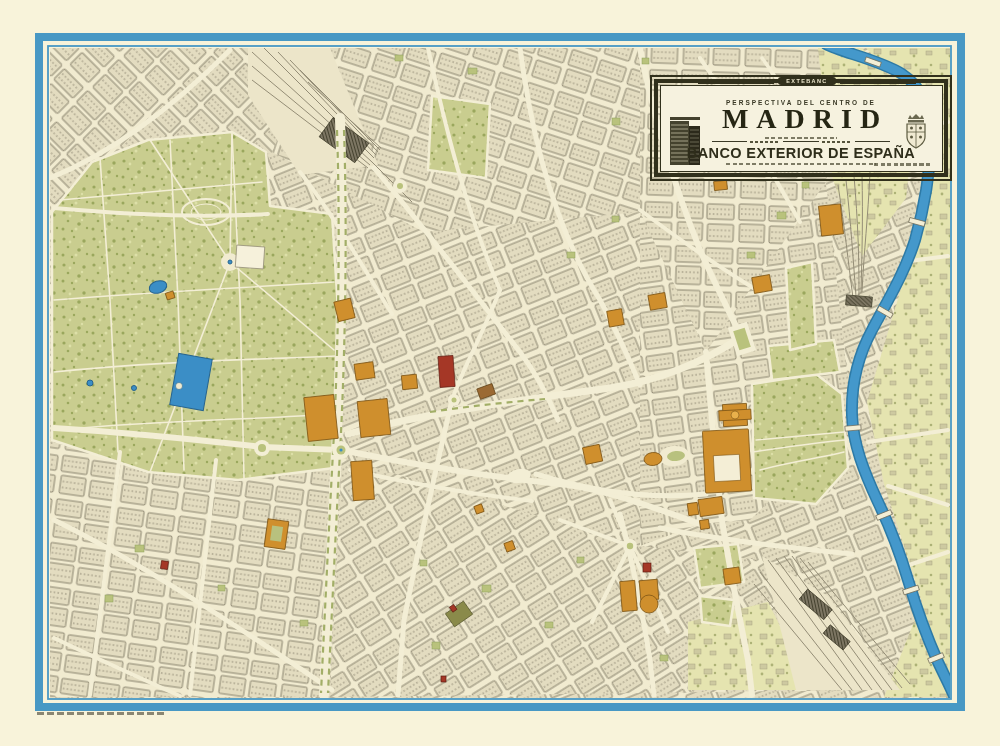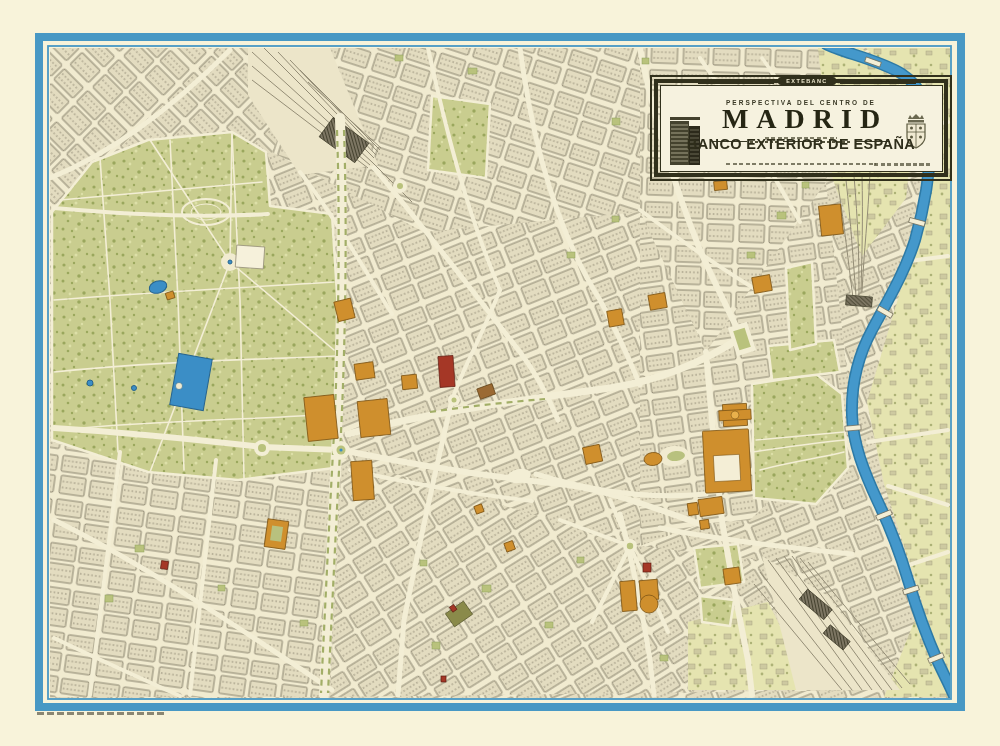--- a/index.html
+++ b/index.html
@@ -42,21 +42,21 @@
          letter-spacing:1.4px;padding:1.5px 8px 1px;border-radius:3px;line-height:1;white-space:nowrap;}
   .c-kicker{position:absolute;top:13px;left:0;right:0;text-align:center;font-size:6.5px;font-weight:bold;
             letter-spacing:2px;color:#3a3926;}
   .c-title{position:absolute;top:19px;left:0;right:0;text-align:center;font-family:"Liberation Serif",serif;
            font-size:28px;font-weight:700;letter-spacing:8px;padding-left:8px;color:#262614;line-height:1;}
   .c-micro{height:2.5px;background:repeating-linear-gradient(90deg,#55533c 0 4px,transparent 4px 6.5px);opacity:.75;}
   .c-m1{position:absolute;top:51px;left:50%;width:72px;transform:translateX(-50%);}
   .c-rrow{position:absolute;top:55px;left:50%;width:178px;transform:translateX(-50%);display:flex;align-items:center;gap:3px;}
   .c-rrow .r{flex:1;height:1px;background:#3a3926;}
   .c-rrow .t{width:30px;height:2.5px;background:repeating-linear-gradient(90deg,#55533c 0 3px,transparent 3px 5px);}
-  .c-bank{position:absolute;top:50px;left:0;right:0;text-align:center;font-size:14.5px;font-weight:bold;
+  .c-bank{position:absolute;top:59px;left:0;right:0;text-align:center;font-size:14.5px;font-weight:bold;
           letter-spacing:.4px;color:#2f2e1b;white-space:nowrap;}
   .c-m2{position:absolute;top:77px;left:50%;width:150px;transform:translateX(-50%);}
   .c-m3{position:absolute;bottom:5px;right:10px;width:58px;}
   .c-bldg{position:absolute;left:7px;top:29px;}
   .c-crest{position:absolute;right:13px;top:27px;}
 
   .imprint{position:absolute;left:37px;top:712px;width:128px;height:2.5px;opacity:.8;
            background:repeating-linear-gradient(90deg,#6f6b58 0 7px,transparent 7px 10px);}
 </style>
 </head>

